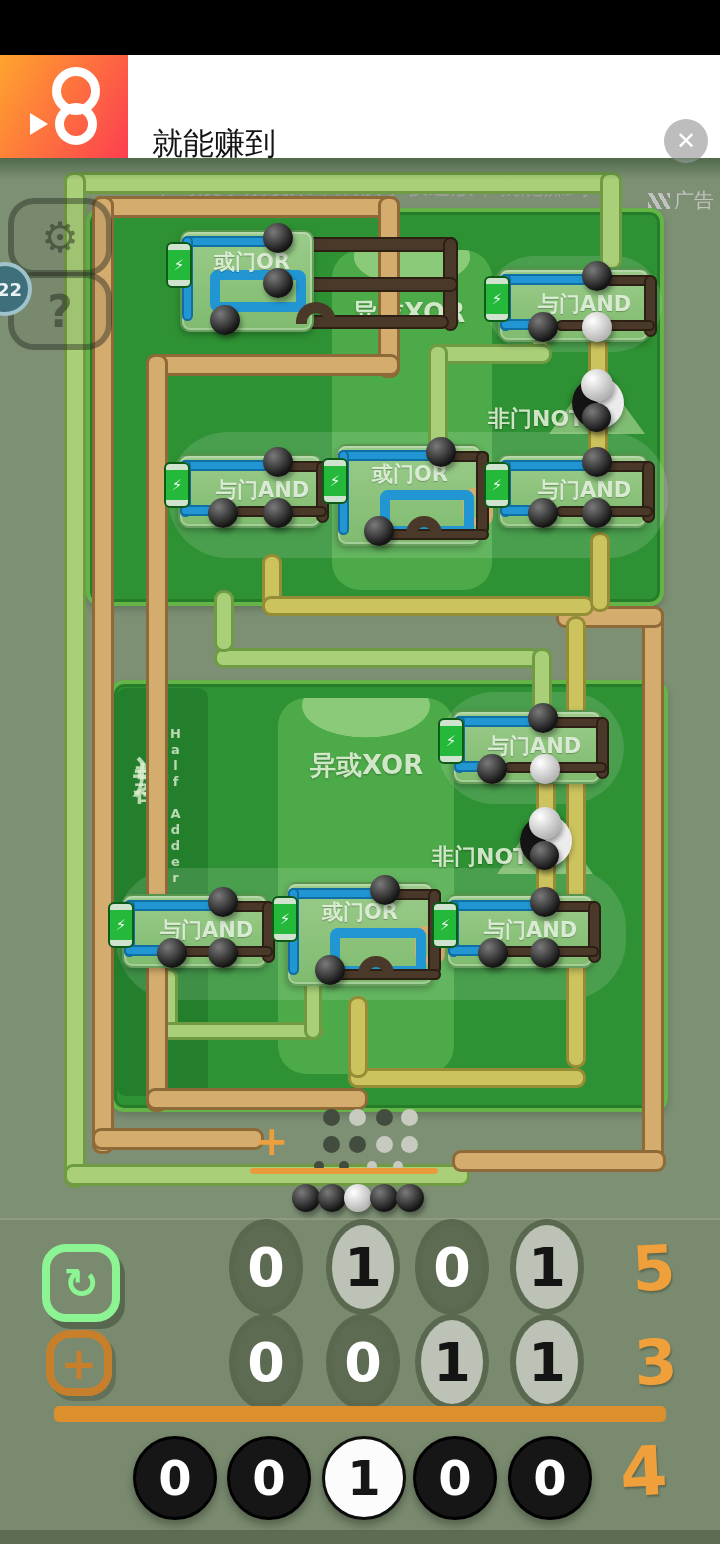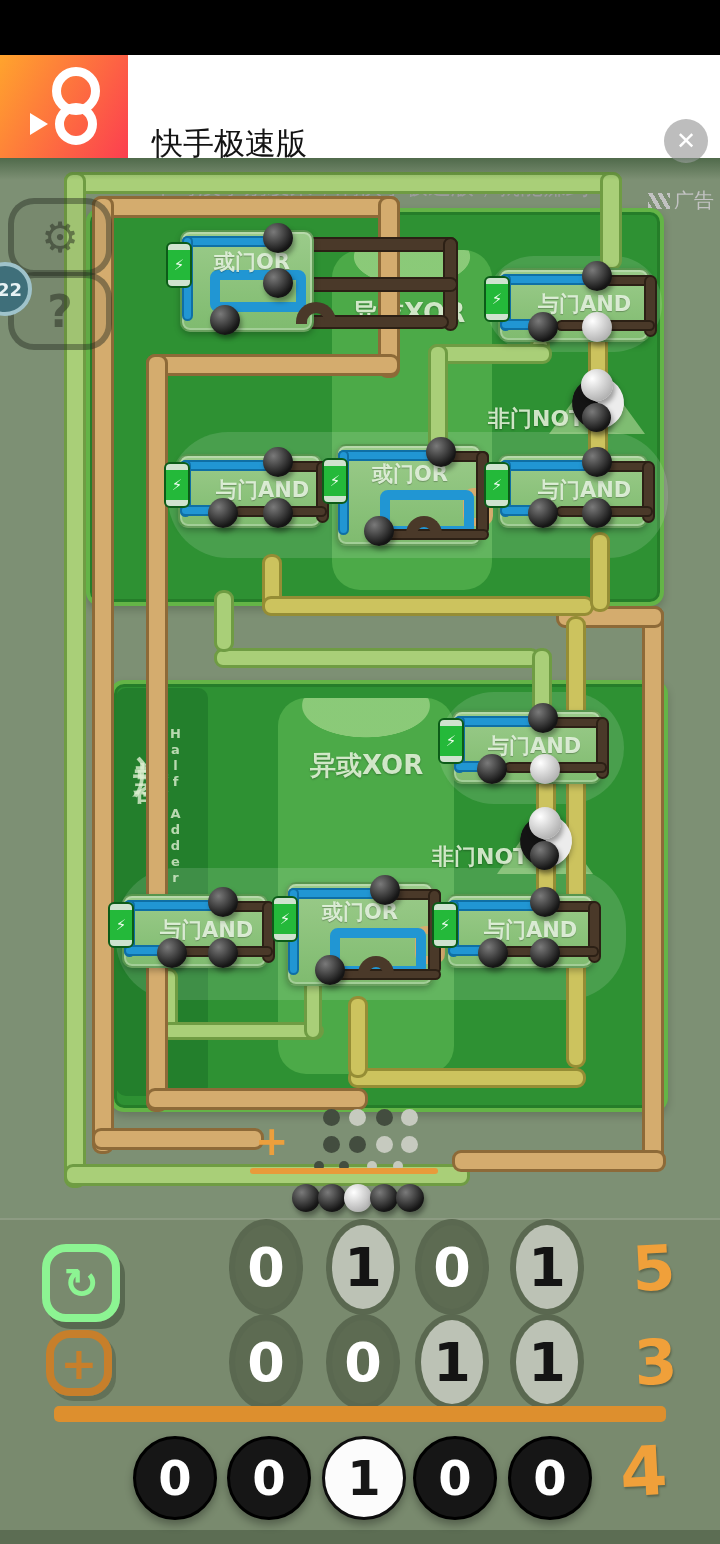--- a/index.html
+++ b/index.html
@@ -89,21 +89,21 @@
 <div class="stage">
 
   <div class="abs statusbar"></div>
 
   <div class="abs ad">
     <div class="abs ad-logo">
       <div class="ring r1"></div>
       <div class="ring r2"></div>
       <div class="tri"></div>
     </div>
-    <div class="abs ad-title">快手极速版</div>
+    <div class="abs ad-title">就能赚到</div>
     <div class="abs ad-sub">平时没事别发呆，刷快手极速版，就能赚到···</div>
     <div class="abs ad-close">✕</div>
     <div class="abs ad-tag">
       <span class="ad-stripes"></span>
       <span>广告</span>
     </div>
   </div>
   <div class="abs game-shade"></div>
 
   <div class="abs hudbtn" style="left:8px;top:198px;width:92px;height:66px;font-size:42px;">

